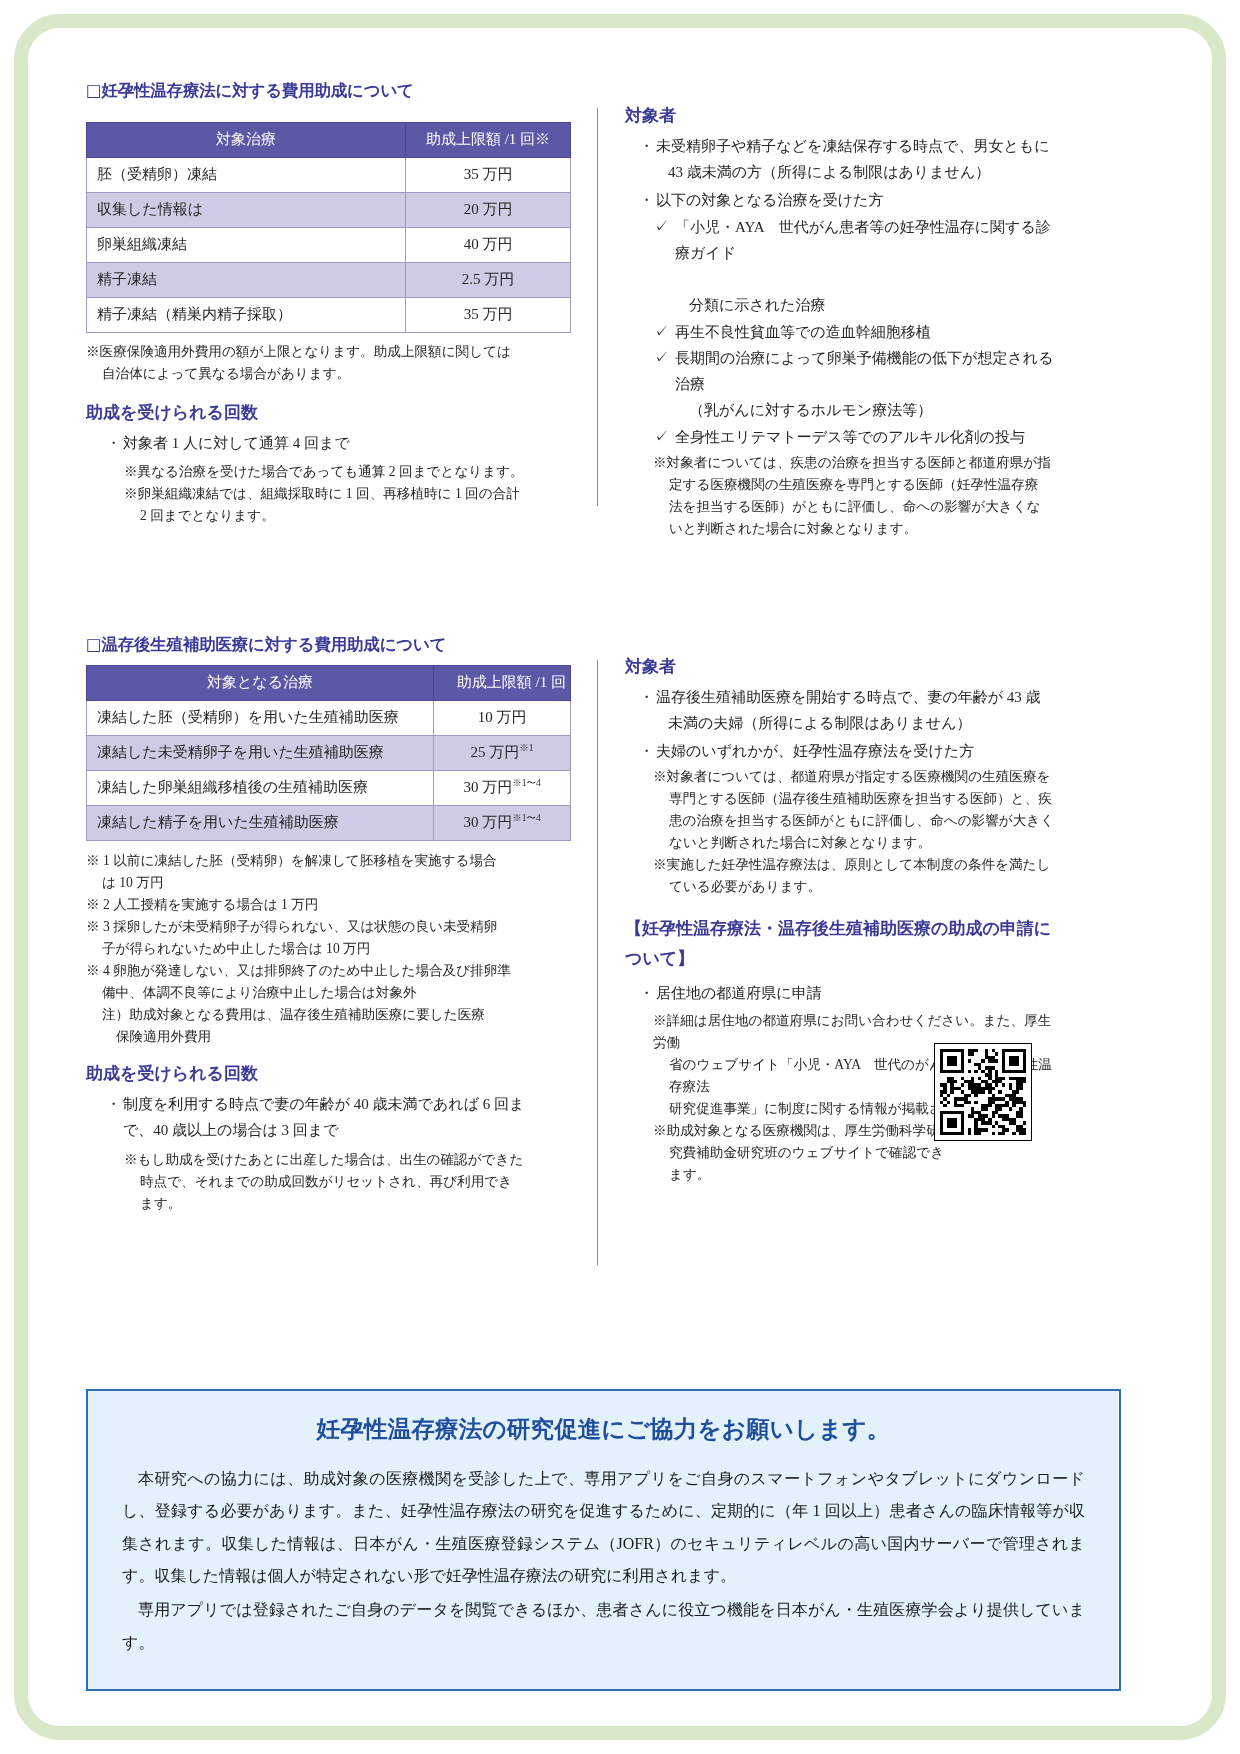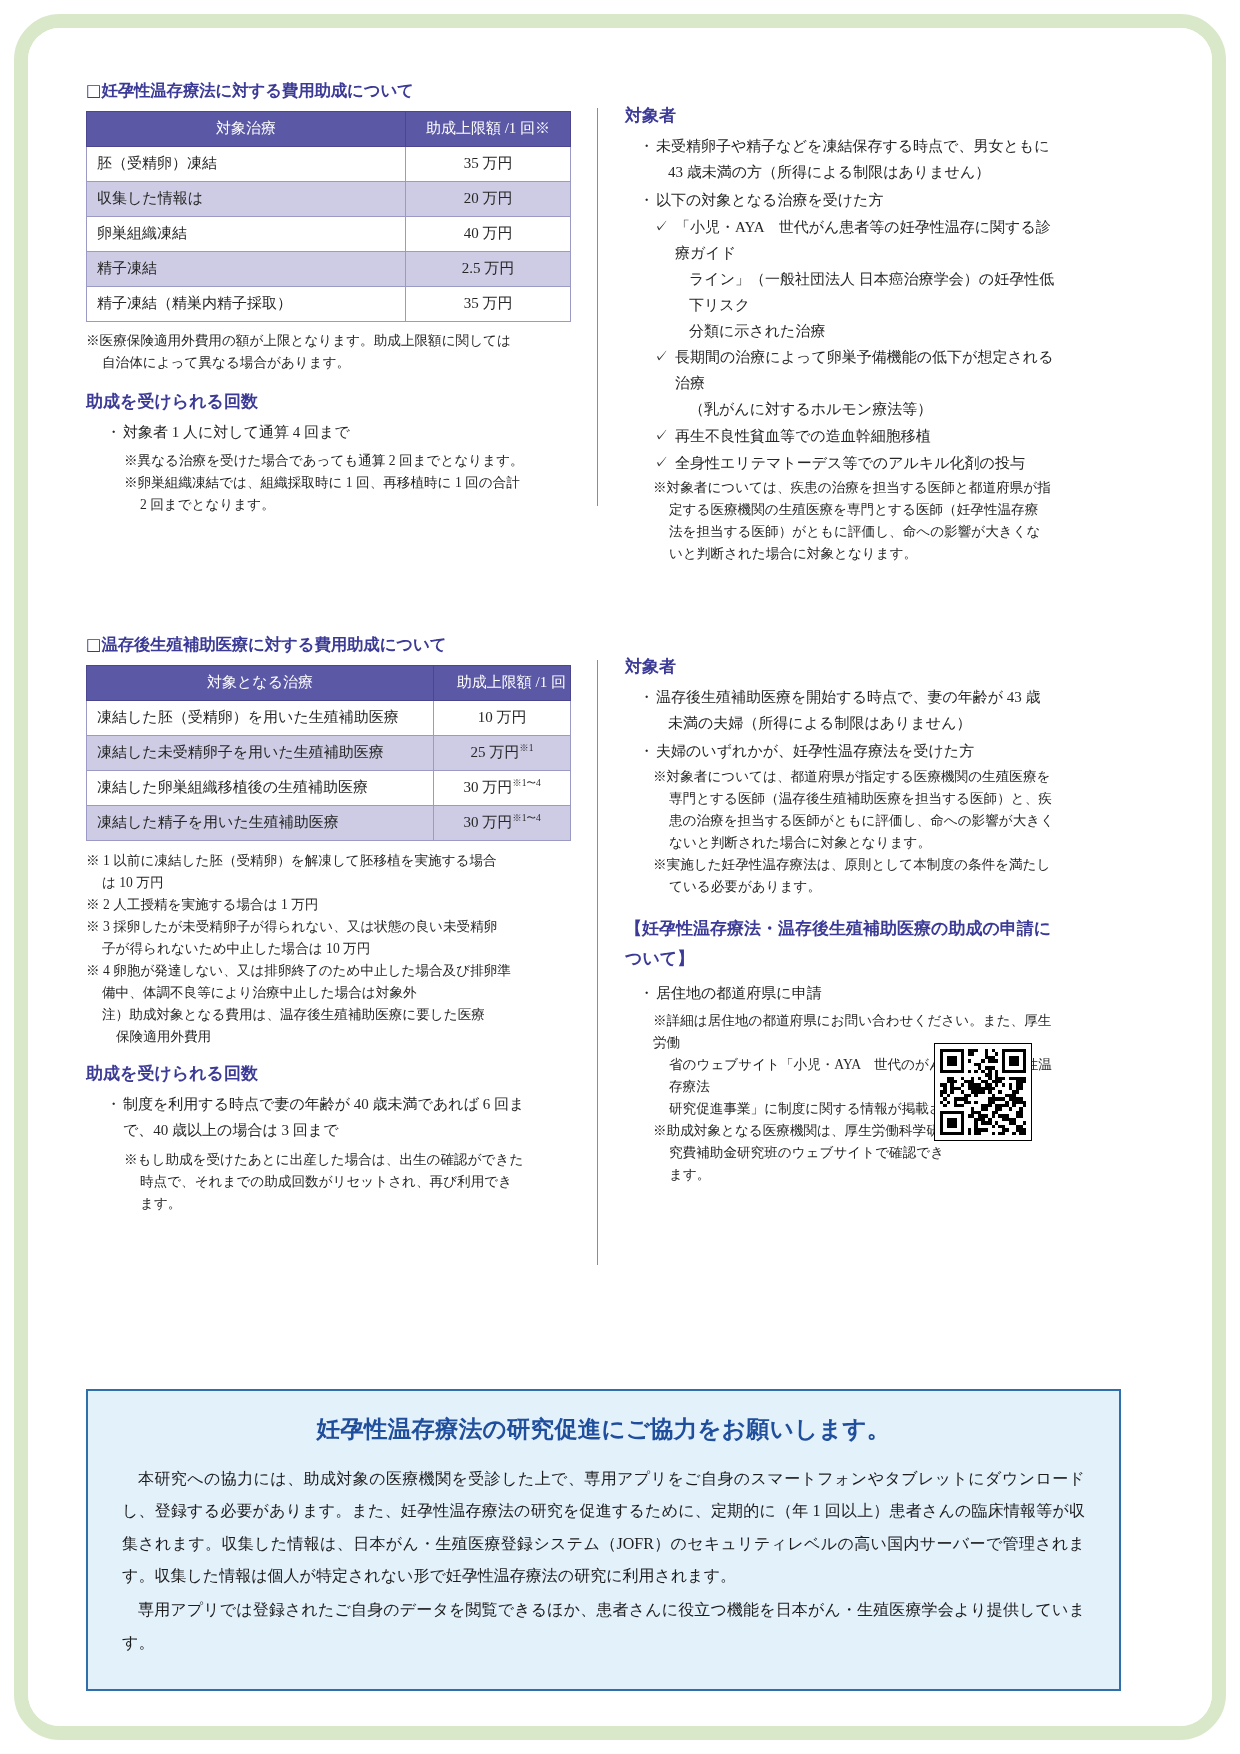--- a/index.html
+++ b/index.html
@@ -214,21 +214,21 @@
 <body>
 
 <div class="page-frame"></div>
 <div class="page-inner"></div>
 
 <div class="content">
 
   <div class="col-left" style="top:80px;">
     <div class="sec-title">□妊孕性温存療法に対する費用助成について</div>
 
-    <table class="fee" style="margin-top:9px; width:466px;border-radius:30px;">
+    <table class="fee" style="margin-top:20px; width:466px;border-radius:30px;">
       <thead>
         <tr>
           <th style="width:310px;">対象治療</th>
           <th style="width:156px;">助成上限額 /1 回※</th>
         </tr>
       </thead>
       <tbody>
         <tr>
           <td>胚（受精卵）凍結</td>
           <td class="amount">35 万円</td>
@@ -279,28 +279,28 @@
       <li>
         <span>未受精卵子や精子などを凍結保存する時点で、男女ともに</span><br>
         <span style="display:inline-block;padding-left:12px;">43 歳未満の方（所得による制限はありません）</span>
       </li>
       <li>以下の対象となる治療を受けた方</li>
     </ul>
 
     <ul class="check body-txt" style="margin-top:2px; padding-left:28px;">
       <li>
         <span>「小児・AYA　世代がん患者等の妊孕性温存に関する診療ガイド</span><br>
-        <span style="display:inline-block;padding-left:14px;">ライン」（一般社団法人 日本癌治療学会）の妊孕性低下リスク</span><br>
+        <br>
         <span style="display:inline-block;padding-left:14px;">分類に示された治療</span>
       </li>
+      <li>再生不良性貧血等での造血幹細胞移植</li>
       <li>
         <span>長期間の治療によって卵巣予備機能の低下が想定される治療</span><br>
         <span style="display:inline-block;padding-left:14px;">（乳がんに対するホルモン療法等）</span>
       </li>
-      <li>再生不良性貧血等での造血幹細胞移植</li>
       <li>全身性エリテマトーデス等でのアルキル化剤の投与</li>
     </ul>
 
     <div class="small-txt" style="margin-top:1px; padding-left:28px;">
       <div>※対象者については、疾患の治療を担当する医師と都道府県が指</div>
       <div class="indent1">定する医療機関の生殖医療を専門とする医師（妊孕性温存療</div>
       <div class="indent1">法を担当する医師）がともに評価し、命への影響が大きくな</div>
       <div class="indent1">いと判断された場合に対象となります。</div>
     </div>
   </div>

